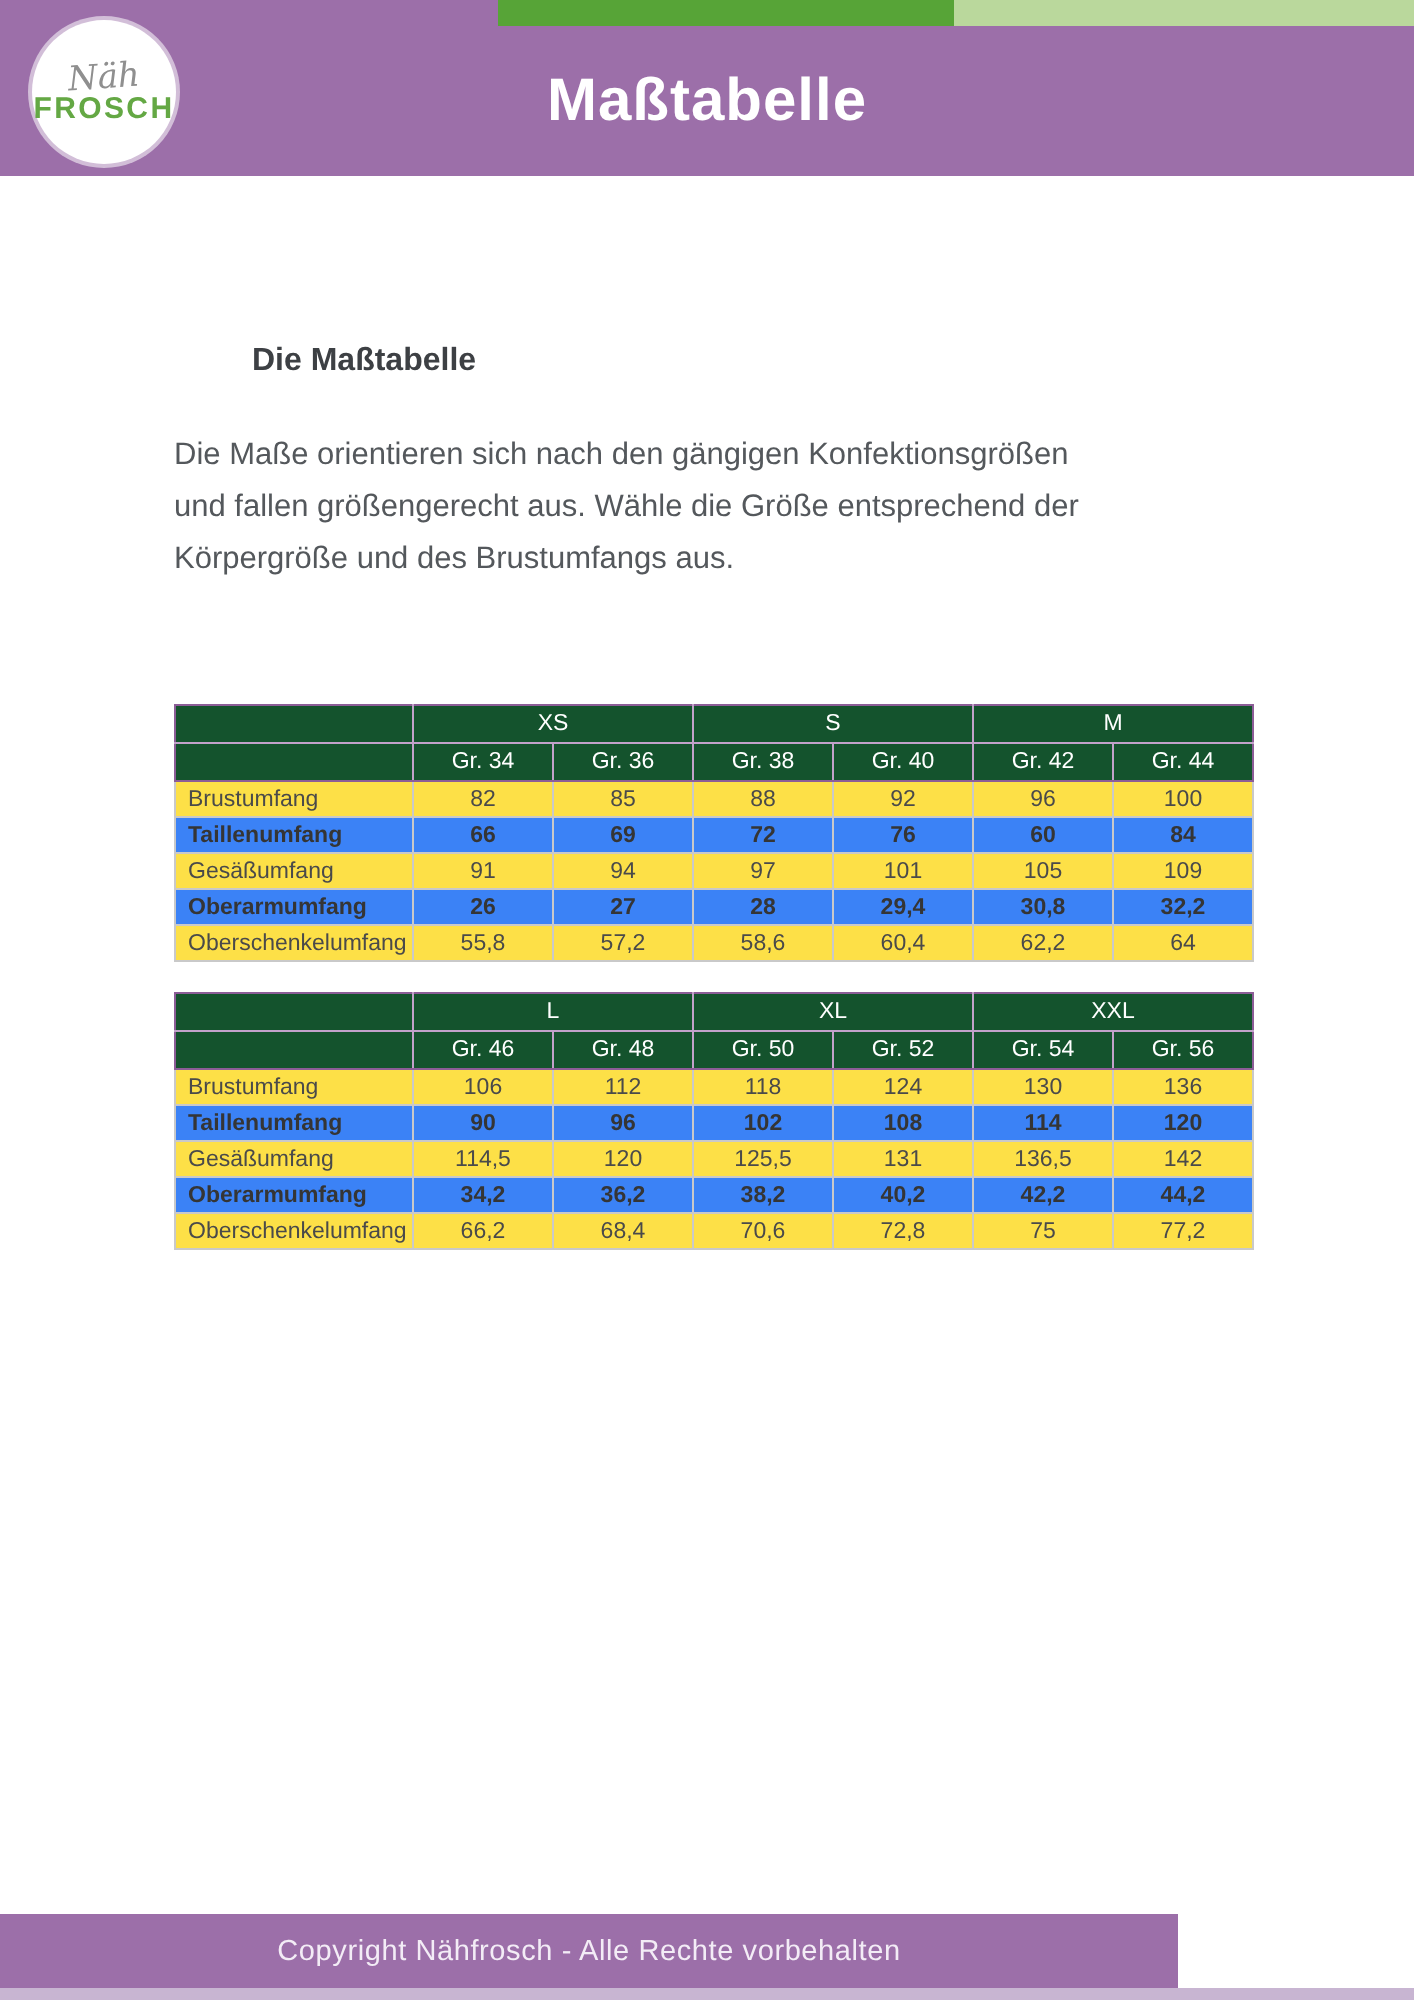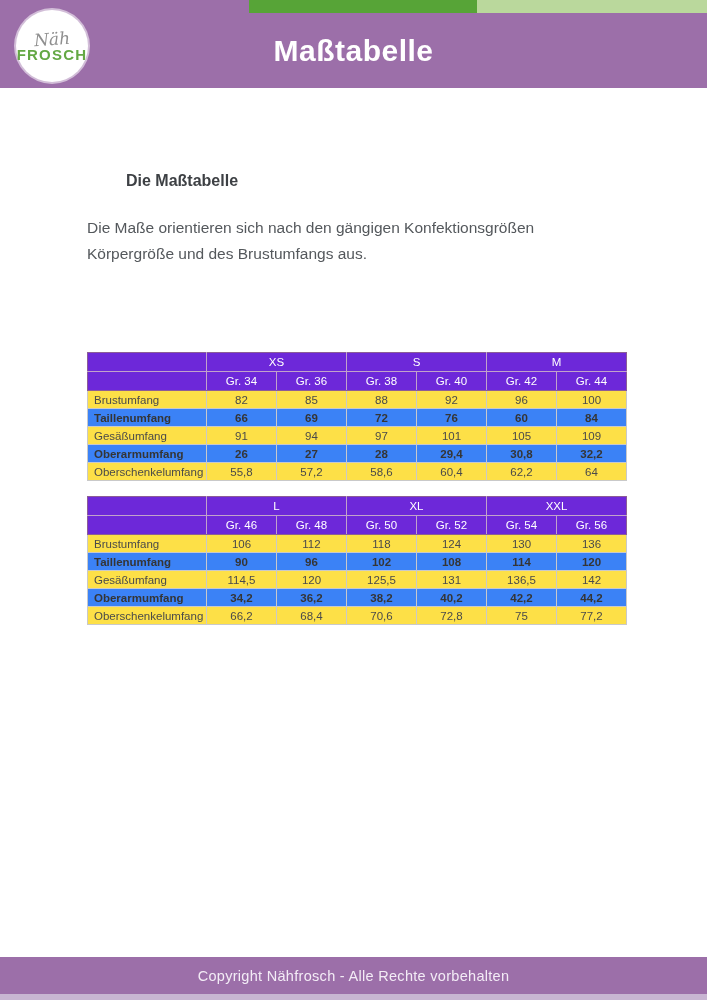--- a/index.html
+++ b/index.html
@@ -60,40 +60,40 @@
   .table-wrap.first  { top:352px; }
   .table-wrap.second { top:496px; }
 
   table.size-table {
     border-collapse:collapse; table-layout:fixed;
     width:540px; font-size:11.5px;
   }
   table.size-table col.label-col { width:119px; }
 
   table.size-table thead th {
-    background:#6d28d9; color:#ffffff; font-weight:400;
+    background:#14532d; color:#ffffff; font-weight:400;
     height:19px; border:1px solid #c2a2ca;
     text-align:center; font-size:11.5px;
   }
   table.size-table thead tr:first-child th { border-top-color:#8c5d97; }
   table.size-table thead tr:last-child  th { border-bottom-color:#8c5d97; }
   table.size-table thead th:first-child { border-left-color:#8c5d97; }
   table.size-table thead th:last-child  { border-right-color:#8c5d97; }
 
   table.size-table td {
     height:18px; border:1px solid #c9c9c9;
     text-align:center; padding:0;
   }
   table.size-table td.row-label { text-align:left; padding-left:6px; }
   table.size-table tbody tr.row-odd  { background:#fde047; color:#4a4a4a; font-weight:400; }
   table.size-table tbody tr.row-even { background:#3b82f6; color:#353535; font-weight:bold; }
 
   
   .footer-bar {
-    position:absolute; left:0; top:957px; width:707px; height:37px;
+    position:absolute; left:0; top:957px; width:589px; height:37px;
     background:#9c6fa9;
     display:flex; align-items:center; justify-content:center;
     color:#f3ecf6; font-size:14.5px; letter-spacing:0.3px;
   }
   .footer-strip {
     position:absolute; left:0; top:994px; width:707px; height:6px;
     background:#c8b5d2;
   }
 </style>
 </head>
@@ -107,20 +107,21 @@
     <div class="page-title">Maßtabelle</div>
   </div>
   <div class="logo">
     <div class="logo-script">Näh</div>
     <div class="logo-brand">FROSCH</div>
   </div>
 
   <div class="intro-heading">Die Maßtabelle</div>
   <div class="intro-text">
     <div>Die Maße orientieren sich nach den gängigen Konfektionsgrößen</div>
+    <div>und fallen größengerecht aus. Wähle die Größe entsprechend der</div>
     <div>Körpergröße und des Brustumfangs aus.</div>
   </div>
 
   <div class="table-wrap first">
       <table class="size-table">
         <colgroup>
           <col class="label-col">
           <col>
           <col>
           <col>

